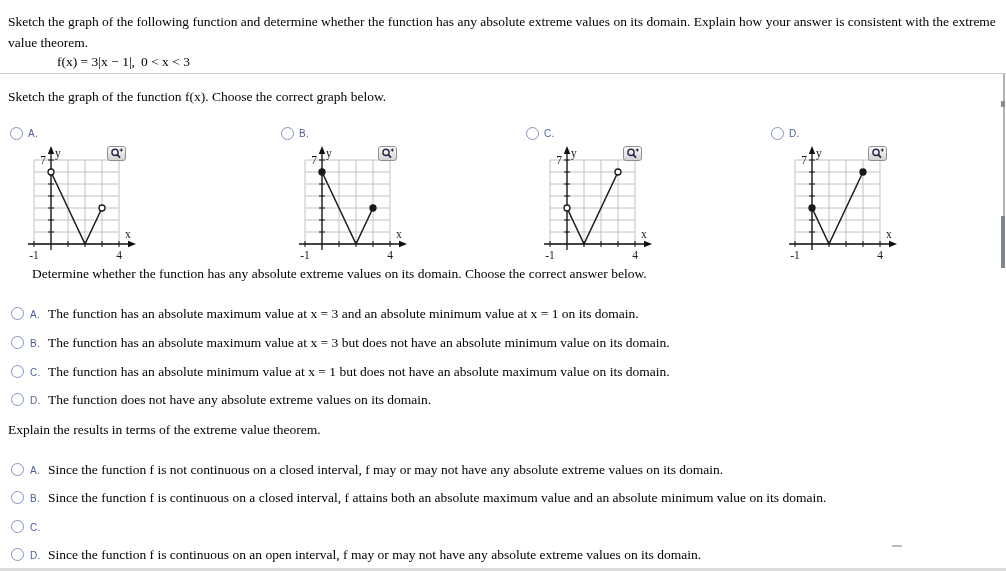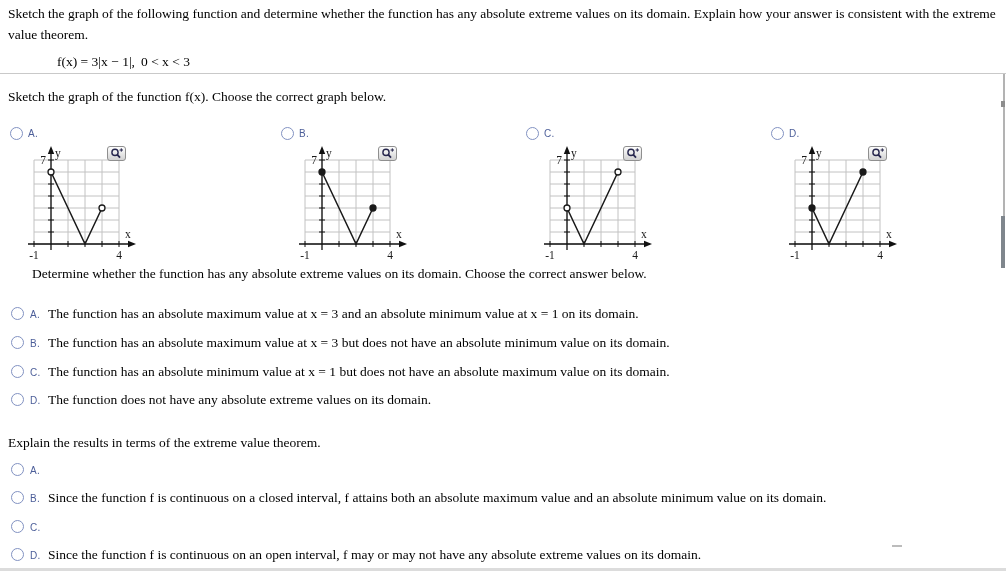--- a/index.html
+++ b/index.html
@@ -1,28 +1,28 @@
 <!DOCTYPE html>
 <html><head>
 <meta charset="utf-8">
 <style>
   * { margin:0; padding:0; box-sizing:border-box; }
   html,body { background:#fff; }
   body {
     position:relative; width:1006px; height:571px; overflow:hidden;
     font-family:"Liberation Serif", serif; font-size:13.5px; color:#000;
   }
-  .prompt { position:absolute; top:4px; left:8px; width:996px; line-height:1.55; }
+  .prompt { position:absolute; top:12px; left:8px; width:996px; line-height:1.55; }
   .formula { position:absolute; top:54px; left:57px; white-space:nowrap; }
   .formula .dom { margin-left:6px; }
   .divider { position:absolute; top:73px; left:0; width:1006px; height:1px; background:#c9c9c9; }
   .q-text { position:absolute; left:8px; white-space:nowrap; }
   #q1 { top:89px; }
   #q2 { top:266px;margin-left:24px; }
-  #q3 { top:435px; }
+  #q3 { top:422px; }
 
   
   .radio {
     display:inline-block; width:13px; height:13px; border-radius:50%;
     border:1.5px solid #8292c2; background:#fff; flex:none;
   }
   .opt-label {
     font-family:"Liberation Sans", sans-serif; font-size:10px; font-weight:400;
     color:#4c5e99; letter-spacing:.3px;
   }
@@ -321,20 +321,21 @@
   <span class="radio"></span>
   <span class="opt-label">D.</span>
   <span class="opt-text">The function does not have any absolute extreme values on its domain.</span>
 </div>
 
 <p class="q-text" id="q3">Explain the results in terms of the extreme value theorem.</p>
 
 <div class="mc-row" style="top:461px">
   <span class="radio"></span>
   <span class="opt-label">A.</span>
+  <span class="opt-text">Since the function f is not continuous on a closed interval, f may or may not have any absolute extreme values on its domain.</span>
 </div>
 <div class="mc-row" style="top:489px">
   <span class="radio"></span>
   <span class="opt-label">B.</span>
   <span class="opt-text">Since the function f is continuous on a closed interval, f attains both an absolute maximum value and an absolute minimum value on its domain.</span>
 </div>
 <div class="mc-row" style="top:518px">
   <span class="radio"></span>
   <span class="opt-label">C.</span>
 </div>

